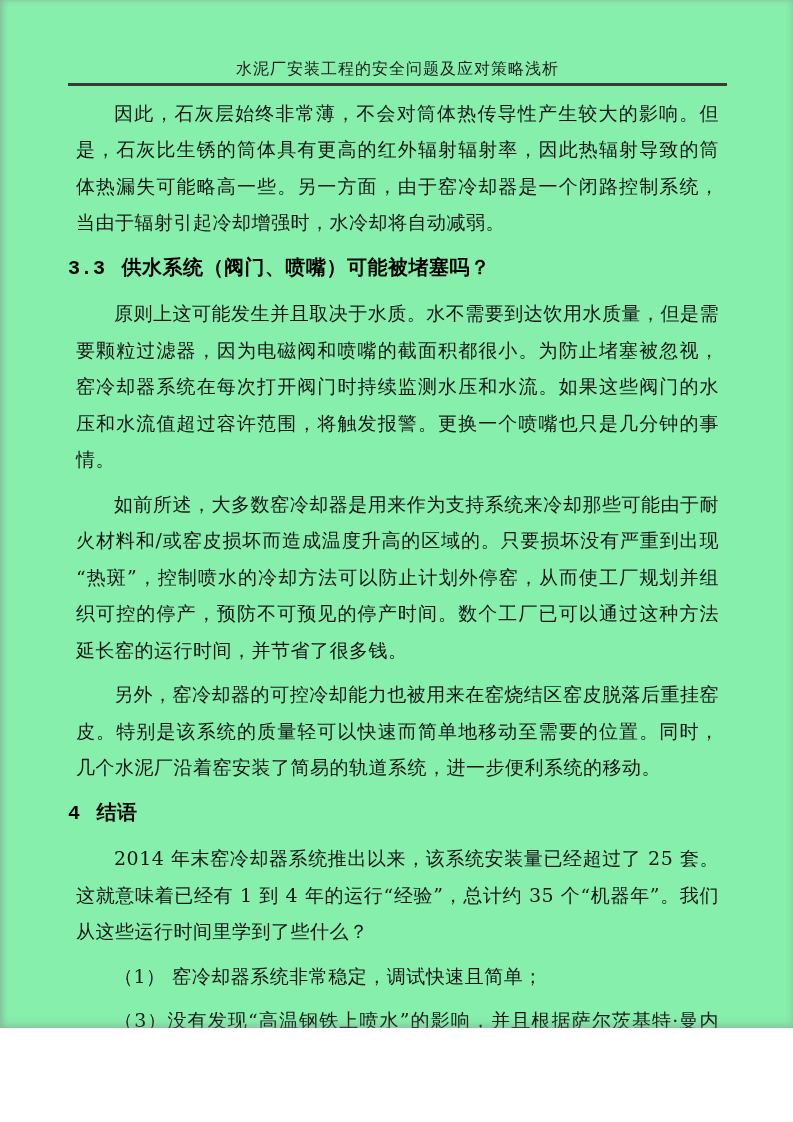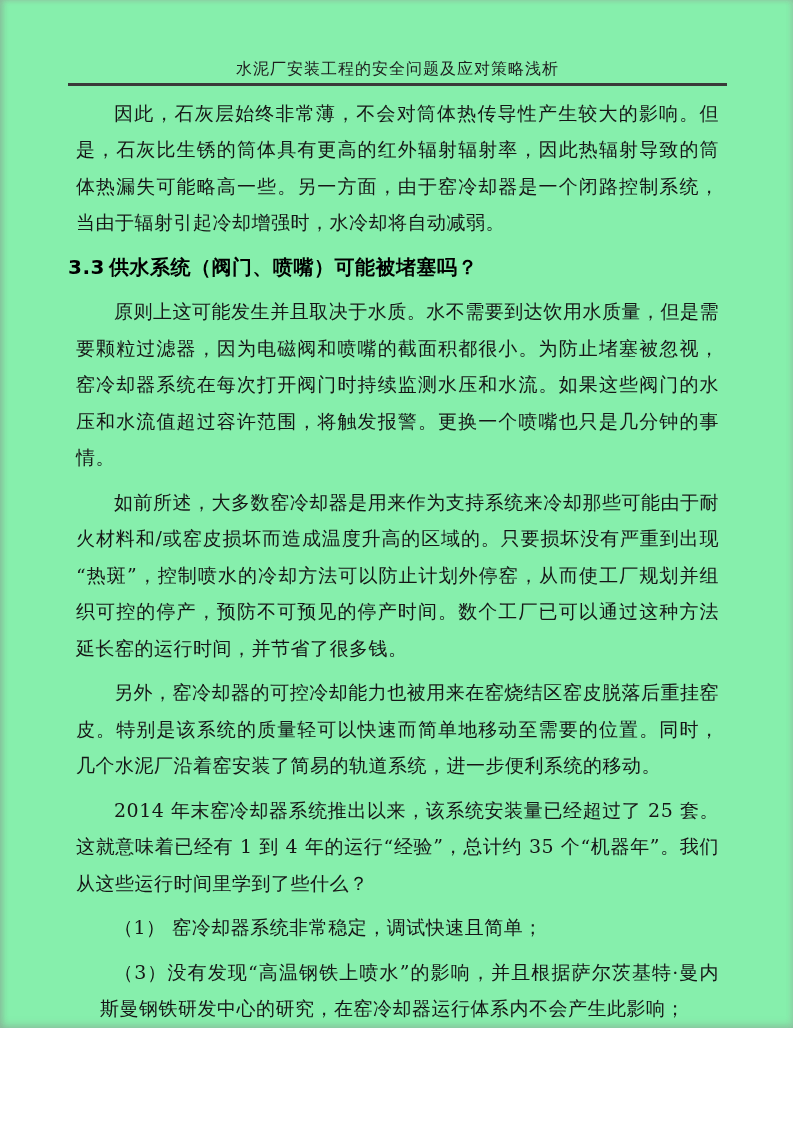--- a/index.html
+++ b/index.html
@@ -51,21 +51,21 @@
   .sec-heading{
     margin:0;
     font-family:"DejaVu Sans","Liberation Sans",sans-serif;
     font-size:20px;
     font-weight:700;
     line-height:36.5px;
     color:#000;
     text-indent:0;
     letter-spacing:.5px;
   }
-  .sec-heading .sec-num{margin-right:4px;}
+  .sec-heading .sec-num{margin-right:16px;font-family:Liberation Mono, monospace;}
   .footer{
     position:absolute;
     left:68px;right:64px;top:1035px;
   }
   .footer-rule{display:block;width:100%;height:10px;}
   .footer-line{
     position:relative;
     margin-top:1px;
     font-family:Liberation Mono, monospace;
     font-size:11px;
@@ -91,20 +91,21 @@
 
   <div class="body">
     <p>因此，石灰层始终非常薄，不会对筒体热传导性产生较大的影响。但是，石灰比生锈的筒体具有更高的红外辐射辐射率，因此热辐射导致的筒体热漏失可能略高一些。另一方面，由于窑冷却器是一个闭路控制系统，当由于辐射引起冷却增强时，水冷却将自动减弱。</p>
 
     <h2 class="sec-heading"><span class="sec-num">3.3</span><span>供水系统（阀门、喷嘴）可能被堵塞吗？</span></h2>
 
     <p>原则上这可能发生并且取决于水质。水不需要到达饮用水质量，但是需要颗粒过滤器，因为电磁阀和喷嘴的截面积都很小。为防止堵塞被忽视，窑冷却器系统在每次打开阀门时持续监测水压和水流。如果这些阀门的水压和水流值超过容许范围，将触发报警。更换一个喷嘴也只是几分钟的事情。</p>
     <p>如前所述，大多数窑冷却器是用来作为支持系统来冷却那些可能由于耐火材料和/或窑皮损坏而造成温度升高的区域的。只要损坏没有严重到出现“热斑”，控制喷水的冷却方法可以防止计划外停窑，从而使工厂规划并组织可控的停产，预防不可预见的停产时间。数个工厂已可以通过这种方法延长窑的运行时间，并节省了很多钱。</p>
     <p>另外，窑冷却器的可控冷却能力也被用来在窑烧结区窑皮脱落后重挂窑皮。特别是该系统的质量轻可以快速而简单地移动至需要的位置。同时，几个水泥厂沿着窑安装了简易的轨道系统，进一步便利系统的移动。</p>
 
+    <h2 class="sec-heading"><span class="sec-num">4</span><span>结语</span></h2>
 
     <p>2014 年末窑冷却器系统推出以来，该系统安装量已经超过了 25 套。这就意味着已经有 1 到 4 年的运行“经验”，总计约 35 个“机器年”。我们从这些运行时间里学到了些什么？</p>
 
     <p class="hang">（1） 窑冷却器系统非常稳定，调试快速且简单；</p>
     <p class="hang">（3）没有发现“高温钢铁上喷水”的影响，并且根据萨尔茨基特·曼内斯曼钢铁研发中心的研究，在窑冷却器运行体系内不会产生此影响；</p>
   </div>
 
   <div class="footer">
     <svg class="footer-rule" viewBox="0 0 660 10" preserveAspectRatio="none">
       <path fill="#111" d="

